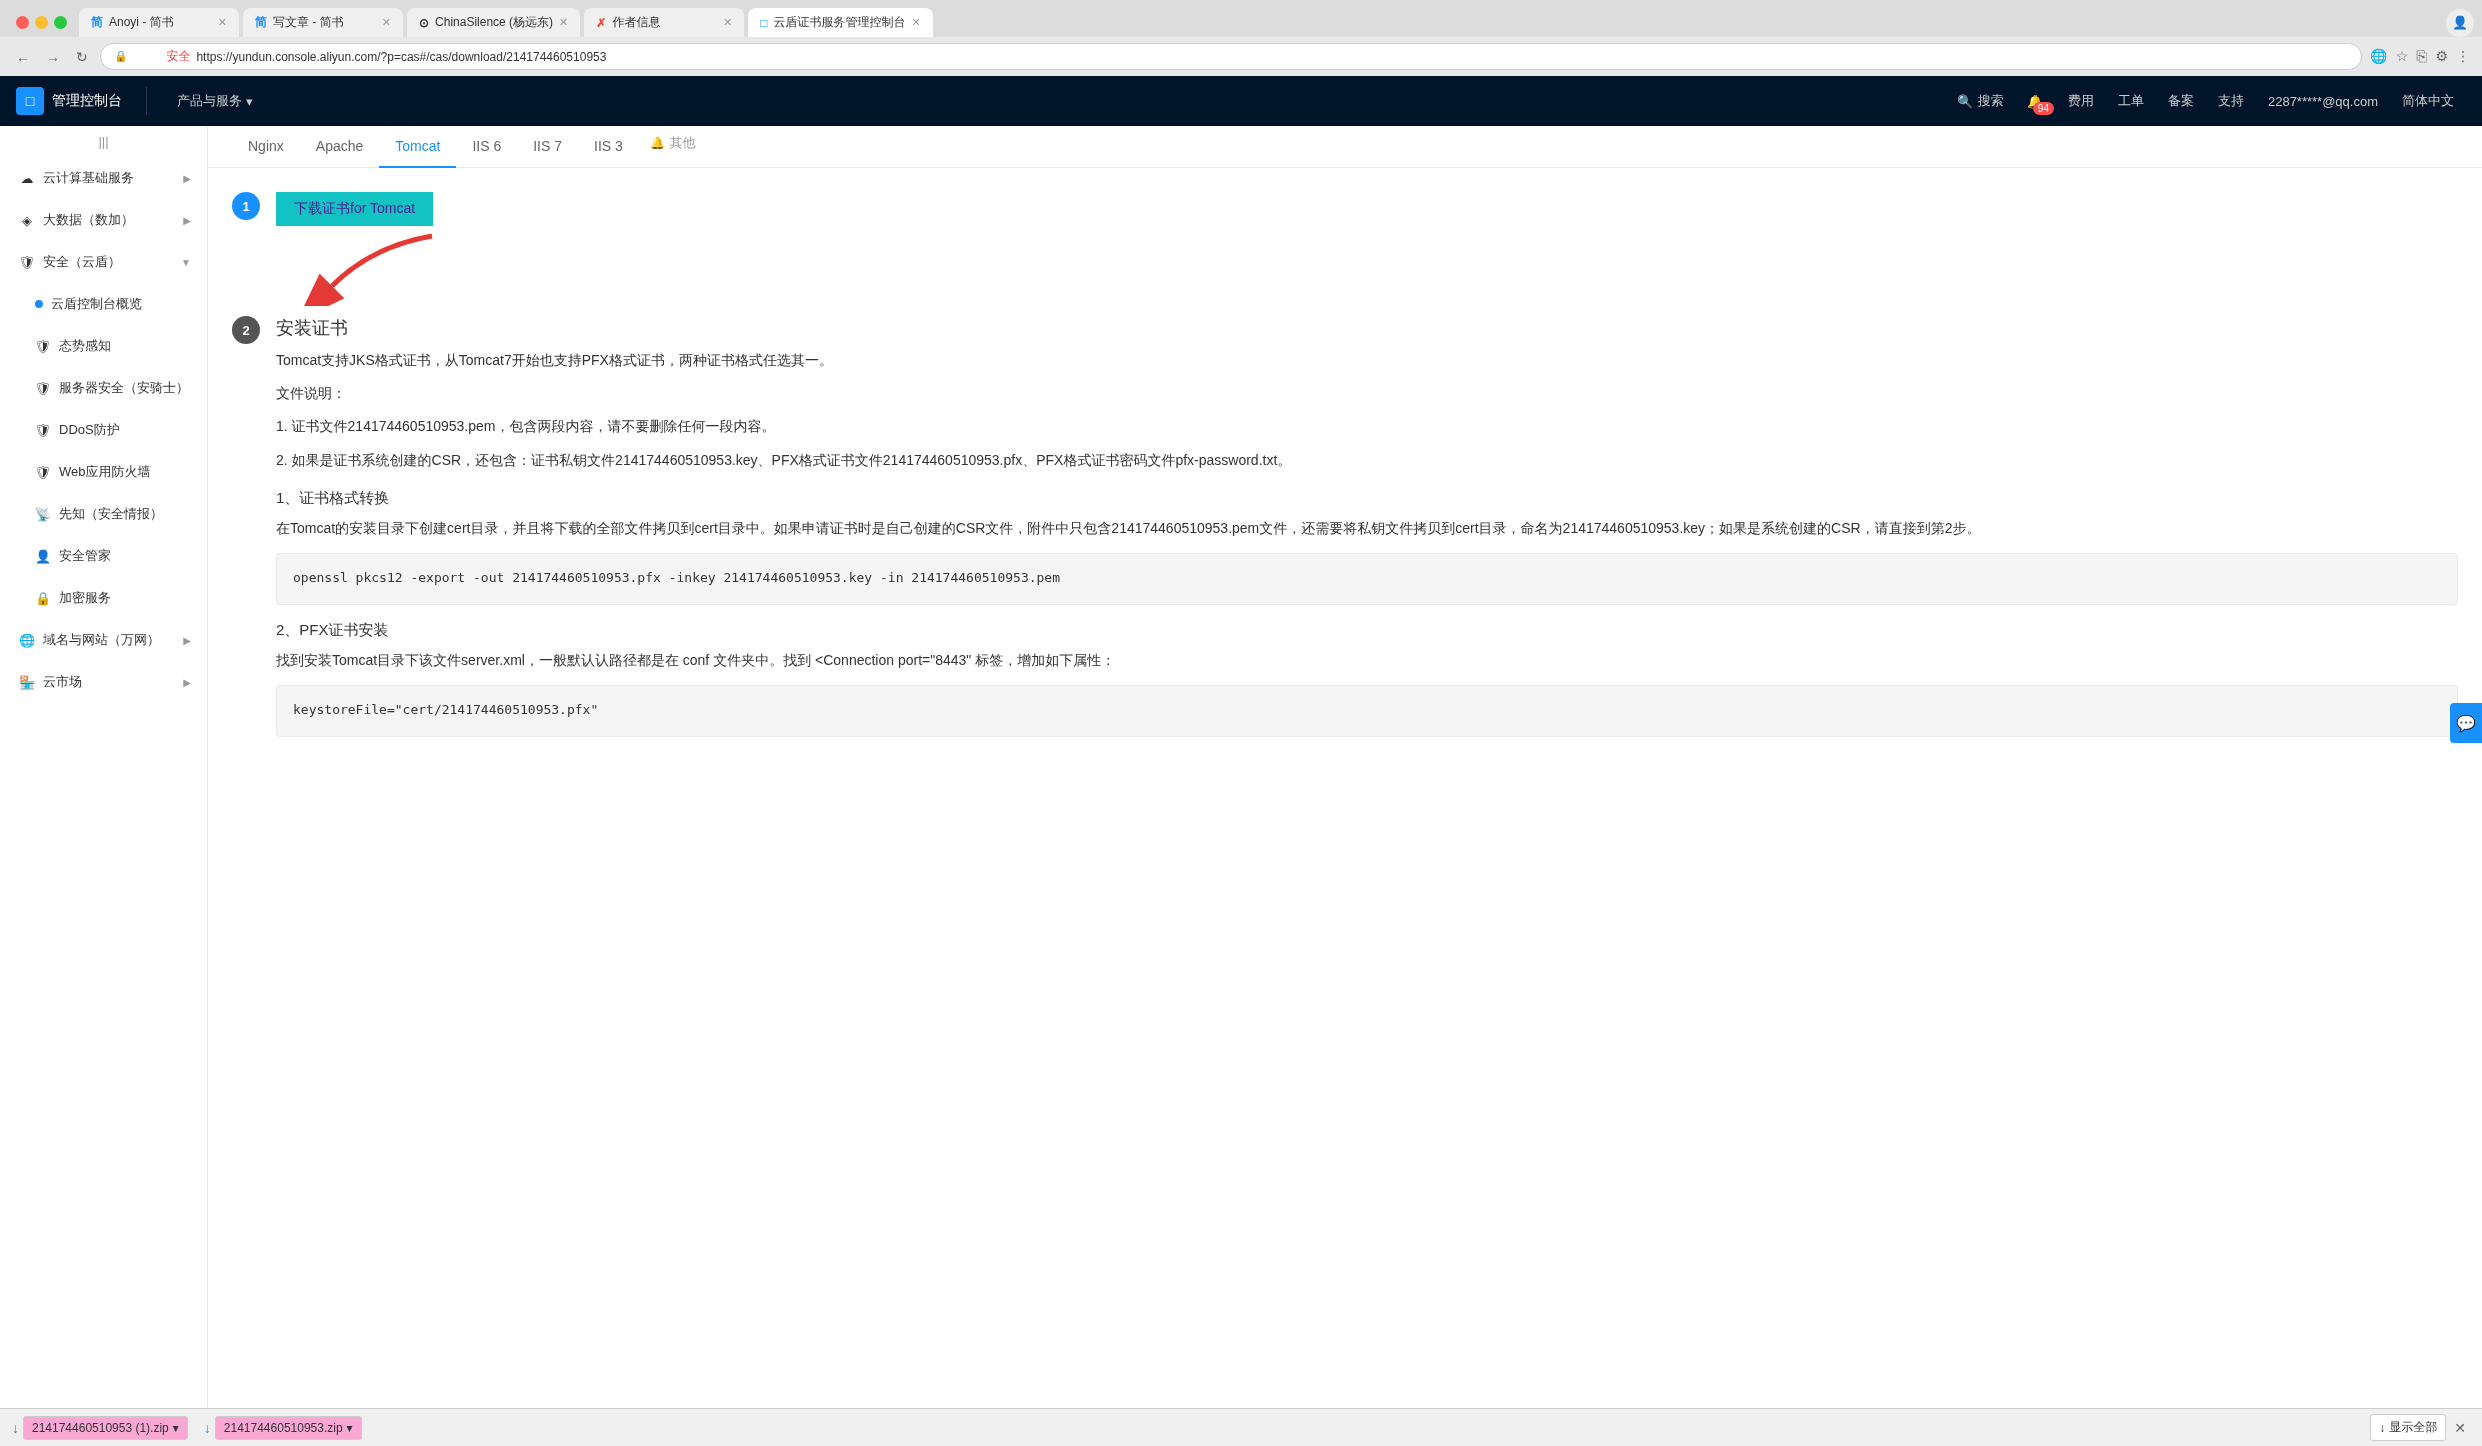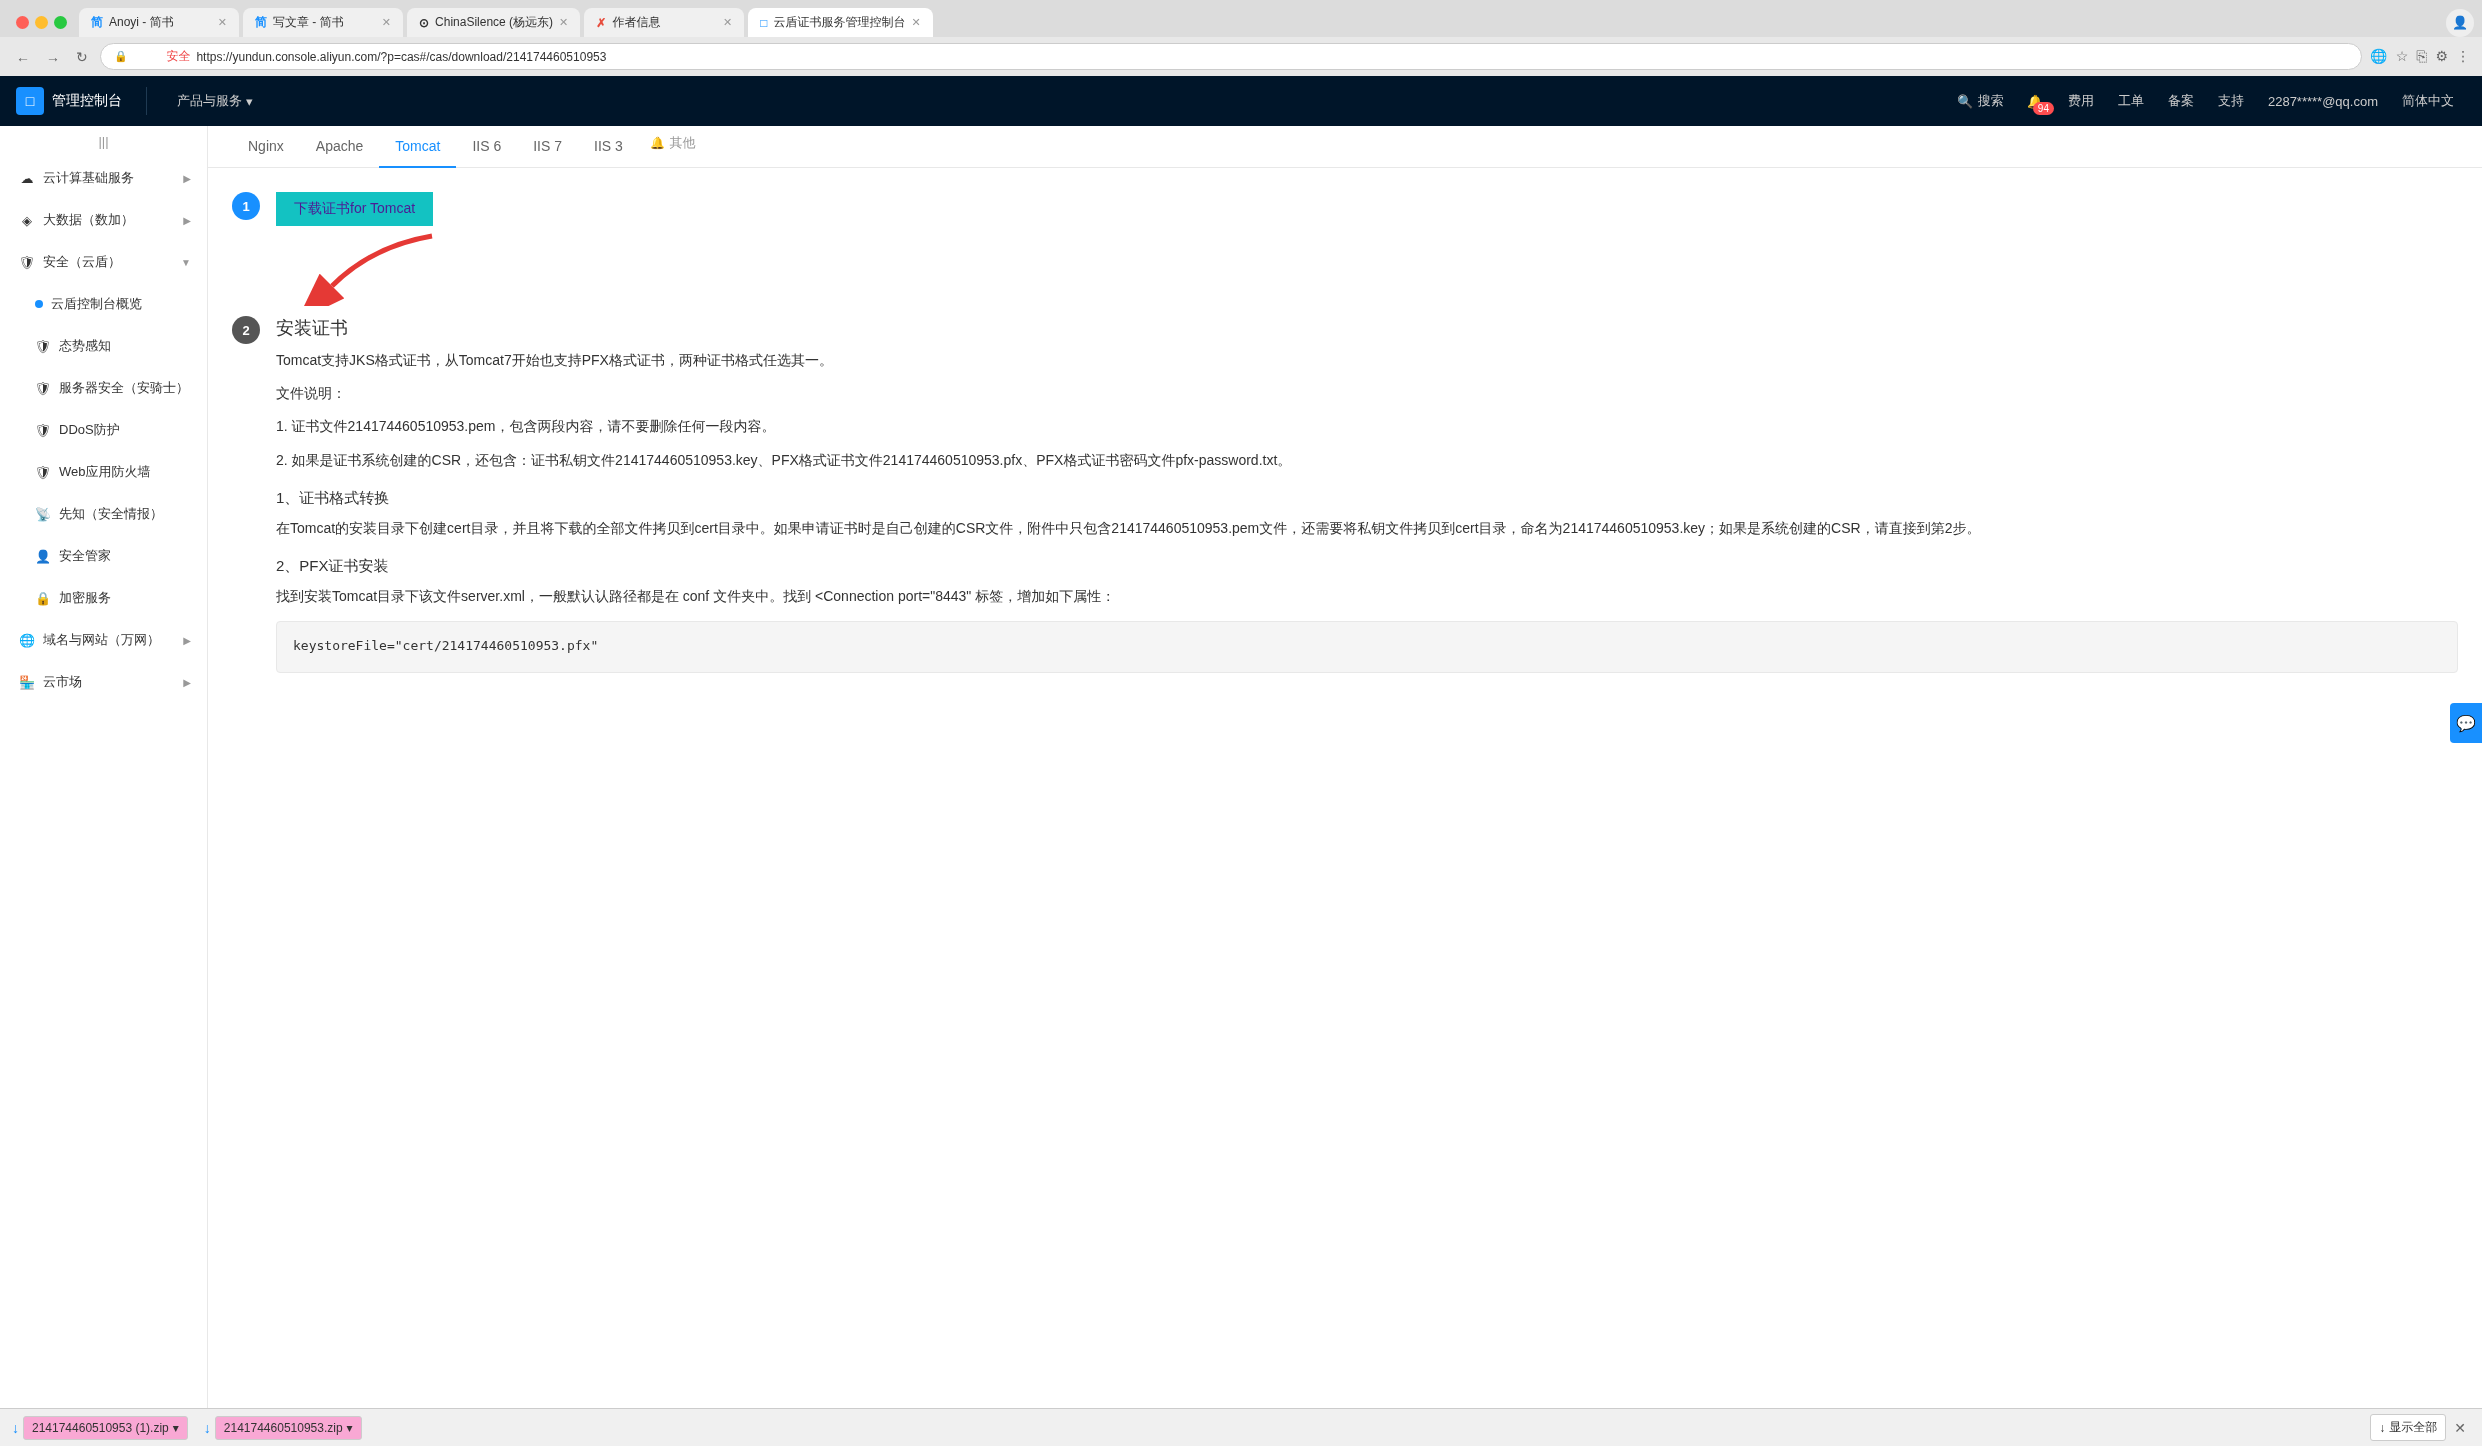--- a/index.html
+++ b/index.html
@@ -308,20 +308,23 @@
           <p class="content-text">
             <span>1. 证书文件214174460510953.pem，包含两段内容，请不要删除任何一段内容。</span>
           </p>
           <p class="content-text">
             <span>2. 如果是证书系统创建的CSR，还包含：证书私钥文件214174460510953.key、PFX格式证书文件214174460510953.pfx、PFX格式证书密码文件pfx-password.txt。</span>
           </p>
 
           <div class="sub-title">1、证书格式转换</div>
           <p class="content-text">在Tomcat的安装目录下创建cert目录，并且将下载的全部文件拷贝到cert目录中。如果申请证书时是自己创建的CSR文件，附件中只包含214174460510953.pem文件，还需要将私钥文件拷贝到cert目录，命名为214174460510953.key；如果是系统创建的CSR，请直接到第2步。</p>
 
+          <div class="code-block">
+            <code>openssl pkcs12 -export -out 214174460510953.pfx -inkey 214174460510953.key -in 214174460510953.pem</code>
+          </div>
 
           <div class="sub-title">2、PFX证书安装</div>
           <p class="content-text">找到安装Tomcat目录下该文件server.xml，一般默认认路径都是在 conf 文件夹中。找到 &lt;Connection port="8443" 标签，增加如下属性：</p>
 
           <div class="code-block">
             <code>keystoreFile="cert/214174460510953.pfx"</code>
           </div>
         </div>
       </div>
     </div>

